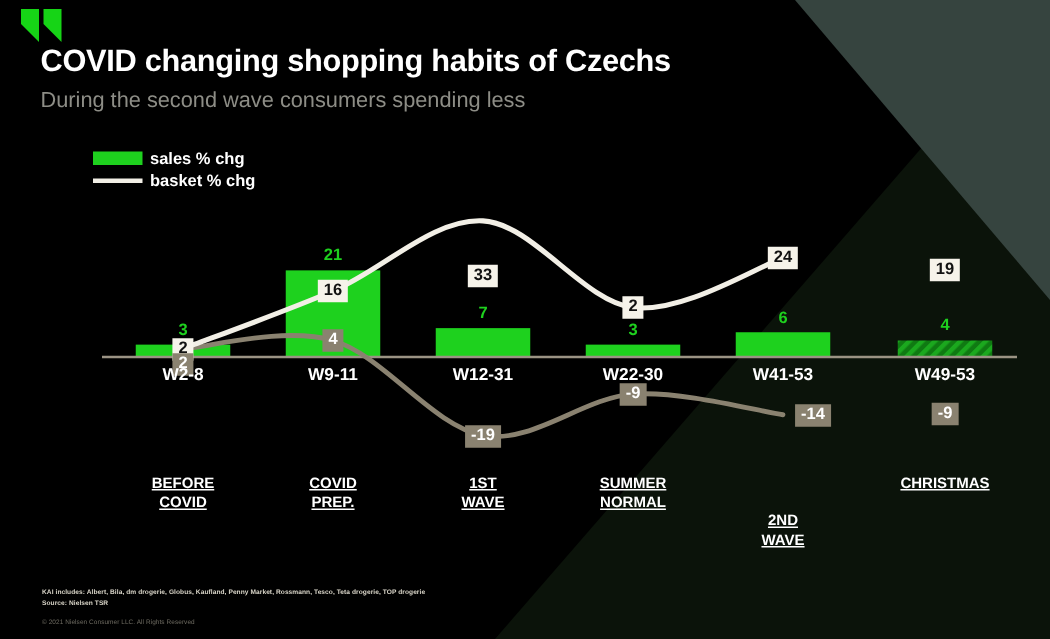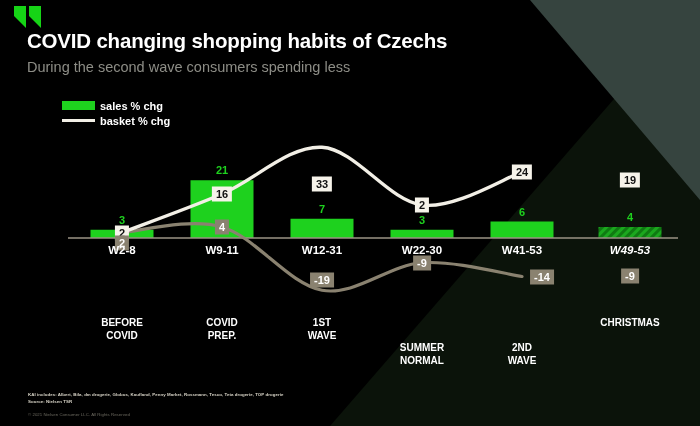--- a/index.html
+++ b/index.html
@@ -65,20 +65,21 @@
     font-size:11.5px; font-weight:bold; color:#ffffff;
     transform:translateX(-50%);
     white-space:nowrap;
   }
   .phase {
     position:absolute; z-index:8;
     font-size:10px; font-weight:bold; color:#ffffff;
     transform:translateX(-50%);
     text-align:center; line-height:13px;
     white-space:pre-line;
+    text-decoration:underline;
   }
   
   .footnote {
     position:absolute; left:28px; top:392px; z-index:9;
     font-size:4.4px; font-weight:bold; color:#d9d5c8;
     line-height:6.6px; letter-spacing:0.05px;
   }
   .copyright {
     position:absolute; left:28px; top:412px; z-index:9;
     font-size:4.3px; font-weight:normal; color:#6f6c62;
@@ -149,37 +150,37 @@
       <div class="barlabel" style="left: 522px; top: 217.5px;">6</div>
       <div class="barlabel" style="left: 630px; top: 223px;">4</div>
       <div class="vbox basket" style="left: 122px; top: 232.5px;">2</div>
       <div class="vbox basket" style="left: 222px; top: 194px;">16</div>
       <div class="vbox basket" style="left: 322px; top: 144px; margin-top: 40px;">33</div>
       <div class="vbox basket" style="left: 422px; top: 205px;">2</div>
       <div class="vbox basket" style="left: 522px; top: 172px;">24</div>
       <div class="vbox basket" style="left: 630px; top: 179.75px;">19</div>
       <div class="vbox trans" style="left: 122px; top: 242.5px;">2</div>
       <div class="vbox trans" style="left: 222px; top: 227px;">4</div>
-      <div class="vbox trans" style="left: 322px; top: 280px;">-19</div>
+      <div class="vbox trans" style="left: 322px; top: 291px;">-19</div>
       <div class="vbox trans" style="left: 422px; top: 262.75px;">-9</div>
       <div class="vbox trans" style="left: 522px; top: 276.5px; margin-left: 20px;">-14</div>
       <div class="vbox trans" style="left: 630px; top: 276px;">-9</div>
       <div class="xtick" style="left: 122px; top: 244px;">W2-8</div>
       <div class="xtick" style="left: 222px; top: 244px;">W9-11</div>
       <div class="xtick" style="left: 322px; top: 244px;">W12-31</div>
       <div class="xtick" style="left: 422px; top: 244px;">W22-30</div>
       <div class="xtick" style="left: 522px; top: 244px;">W41-53</div>
-      <div class="xtick" style="left: 630px; top: 244px; font-style: italic;">W49-53</div>
+      <div class="xtick" style="left: 630px; top: 244px;">W49-53</div>
       <div class="phase" style="left: 122px; top: 316px;">BEFORE
 COVID</div>
       <div class="phase" style="left: 222px; top: 316px;">COVID
 PREP.</div>
       <div class="phase" style="left: 322px; top: 316px;">1ST
 WAVE</div>
-      <div class="phase" style="left: 422px; top: 316px; margin-top: 25px;">SUMMER
+      <div class="phase" style="left: 422px; top: 316px;">SUMMER
 NORMAL</div>
       <div class="phase" style="left: 522px; top: 316px; margin-top: 25px;">2ND
 WAVE</div>
       <div class="phase" style="left: 630px; top: 316px;">CHRISTMAS</div>
     </div>
 
   <div class="footnote">
     <div>KAI includes: Albert, Bila, dm drogerie, Globus, Kaufland, Penny Market, Rossmann, Tesco, Teta drogerie, TOP drogerie</div>
     <div>Source: Nielsen TSR</div>
   </div>

